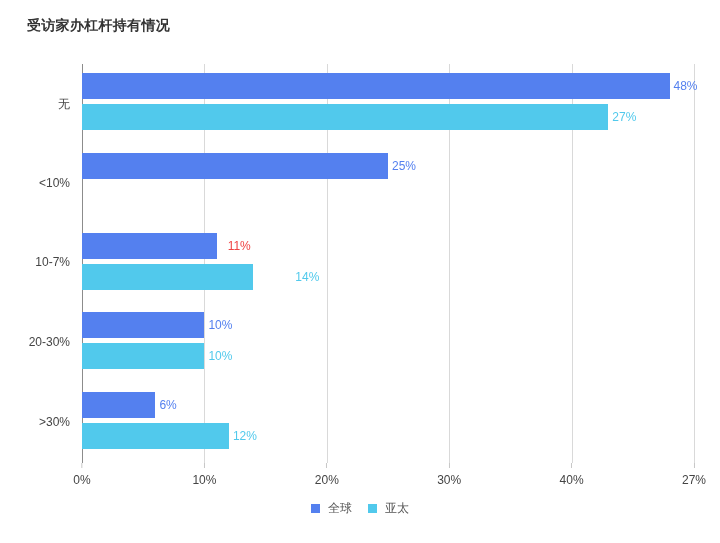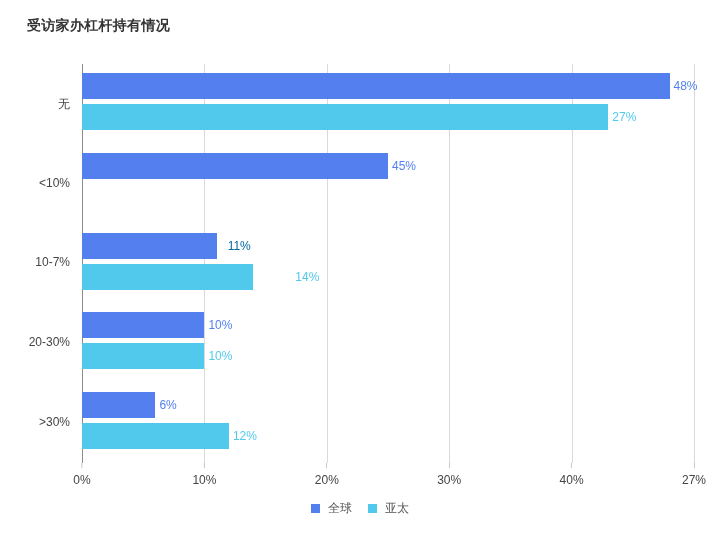--- a/index.html
+++ b/index.html
@@ -189,28 +189,28 @@
           </div>
           <div class="bar-row s1">
             <div class="bar" title="亚太 43%" style="width: 526.32px; background: rgb(81, 201, 236);"></div>
             <span class="bar-label" style="color: rgb(81, 201, 236);">27%</span>
           </div>
         </div>
         <div class="group" style="top: 79.8px; height: 79.8px;">
           <div class="ycat" style="top: 31.9px;">&lt;10%</div>
           <div class="bar-row s0">
             <div class="bar" title="全球 25%" style="width: 306px; background: rgb(84, 128, 239);"></div>
-            <span class="bar-label" style="color: rgb(84, 128, 239);">45%</span>
+            <span class="bar-label" style="color: rgb(84, 128, 239);">25%</span>
           </div>
         </div>
         <div class="group" style="top: 159.6px; height: 79.8px;">
           <div class="ycat" style="top: 31.9px;">10-7%</div>
           <div class="bar-row s0">
             <div class="bar" title="全球 11%" style="width: 134.64px; background: rgb(84, 128, 239);"></div>
-            <span class="bar-label" style="color: #0369a1; margin-left: 11px;">11%</span>
+            <span class="bar-label" style="color: #ef4444; margin-left: 11px;">11%</span>
           </div>
           <div class="bar-row s1">
             <div class="bar" title="亚太 14%" style="width: 171.36px; background: rgb(81, 201, 236);"></div>
             <span class="bar-label" style="color: rgb(81, 201, 236); margin-left: 42px;">14%</span>
           </div>
         </div>
         <div class="group" style="top: 239.4px; height: 79.8px;">
           <div class="ycat" style="top: 31.9px;">20-30%</div>
           <div class="bar-row s0">
             <div class="bar" title="全球 10%" style="width: 122.4px; background: rgb(84, 128, 239);"></div>

